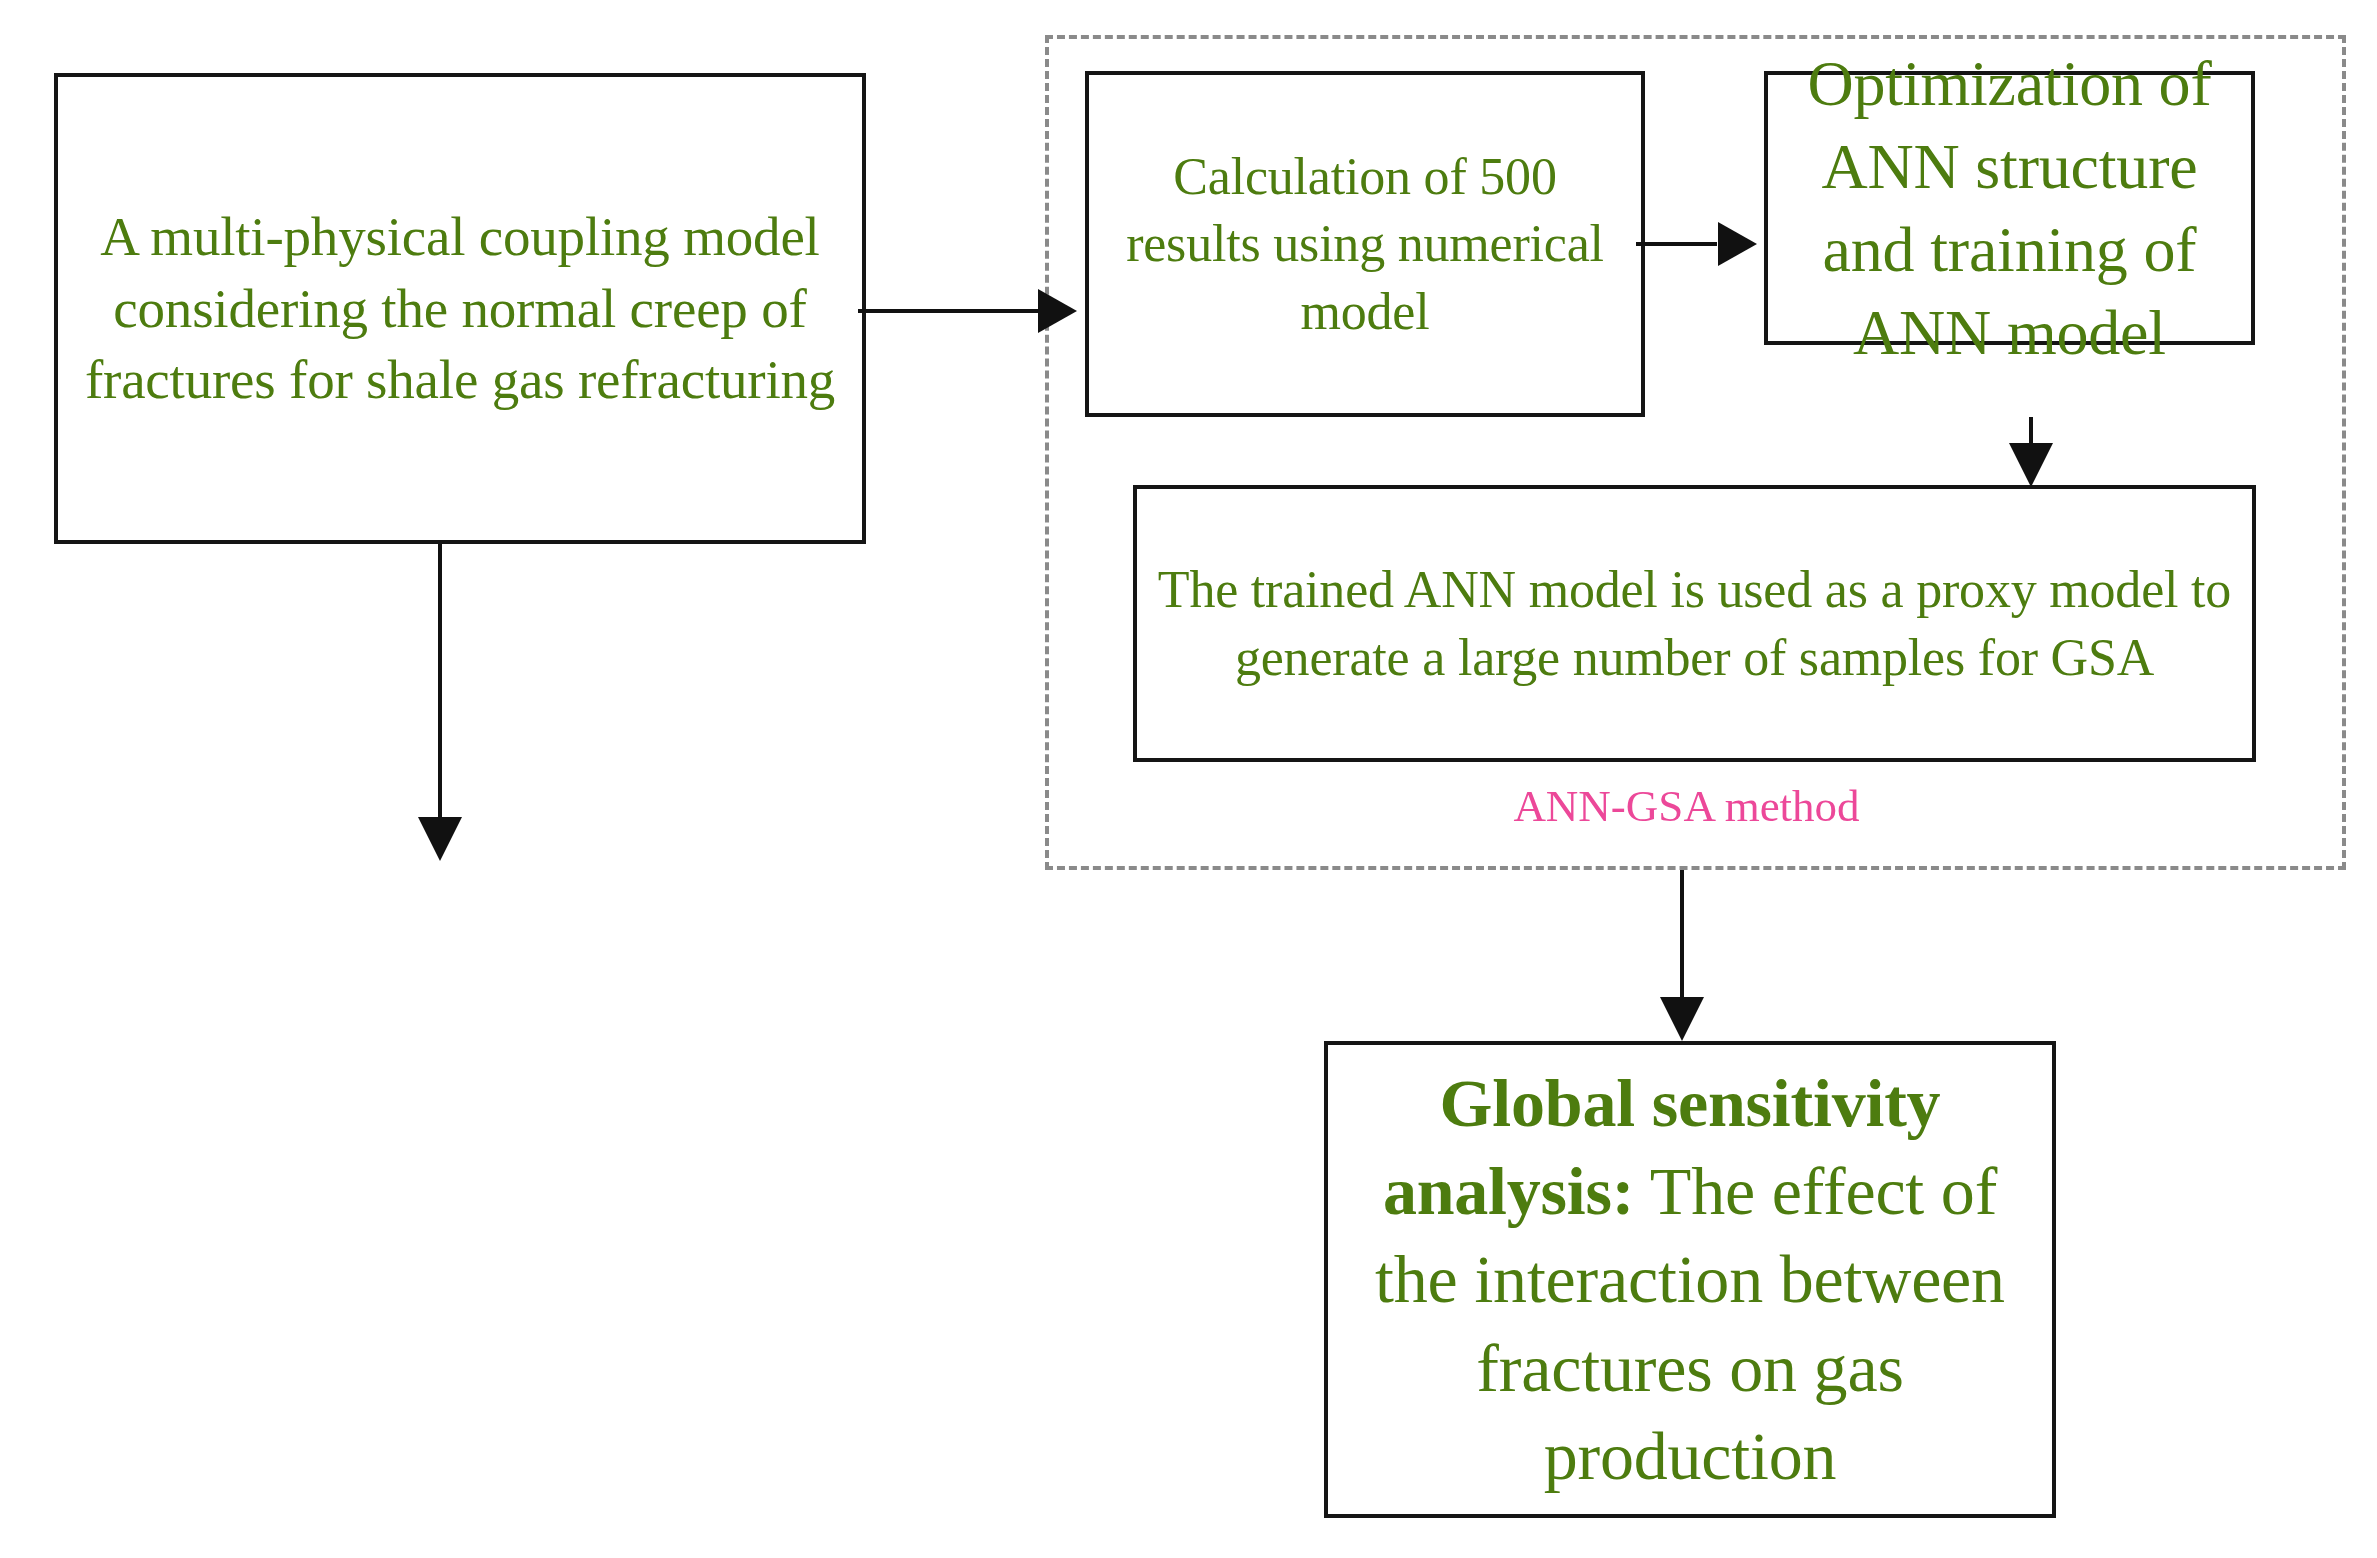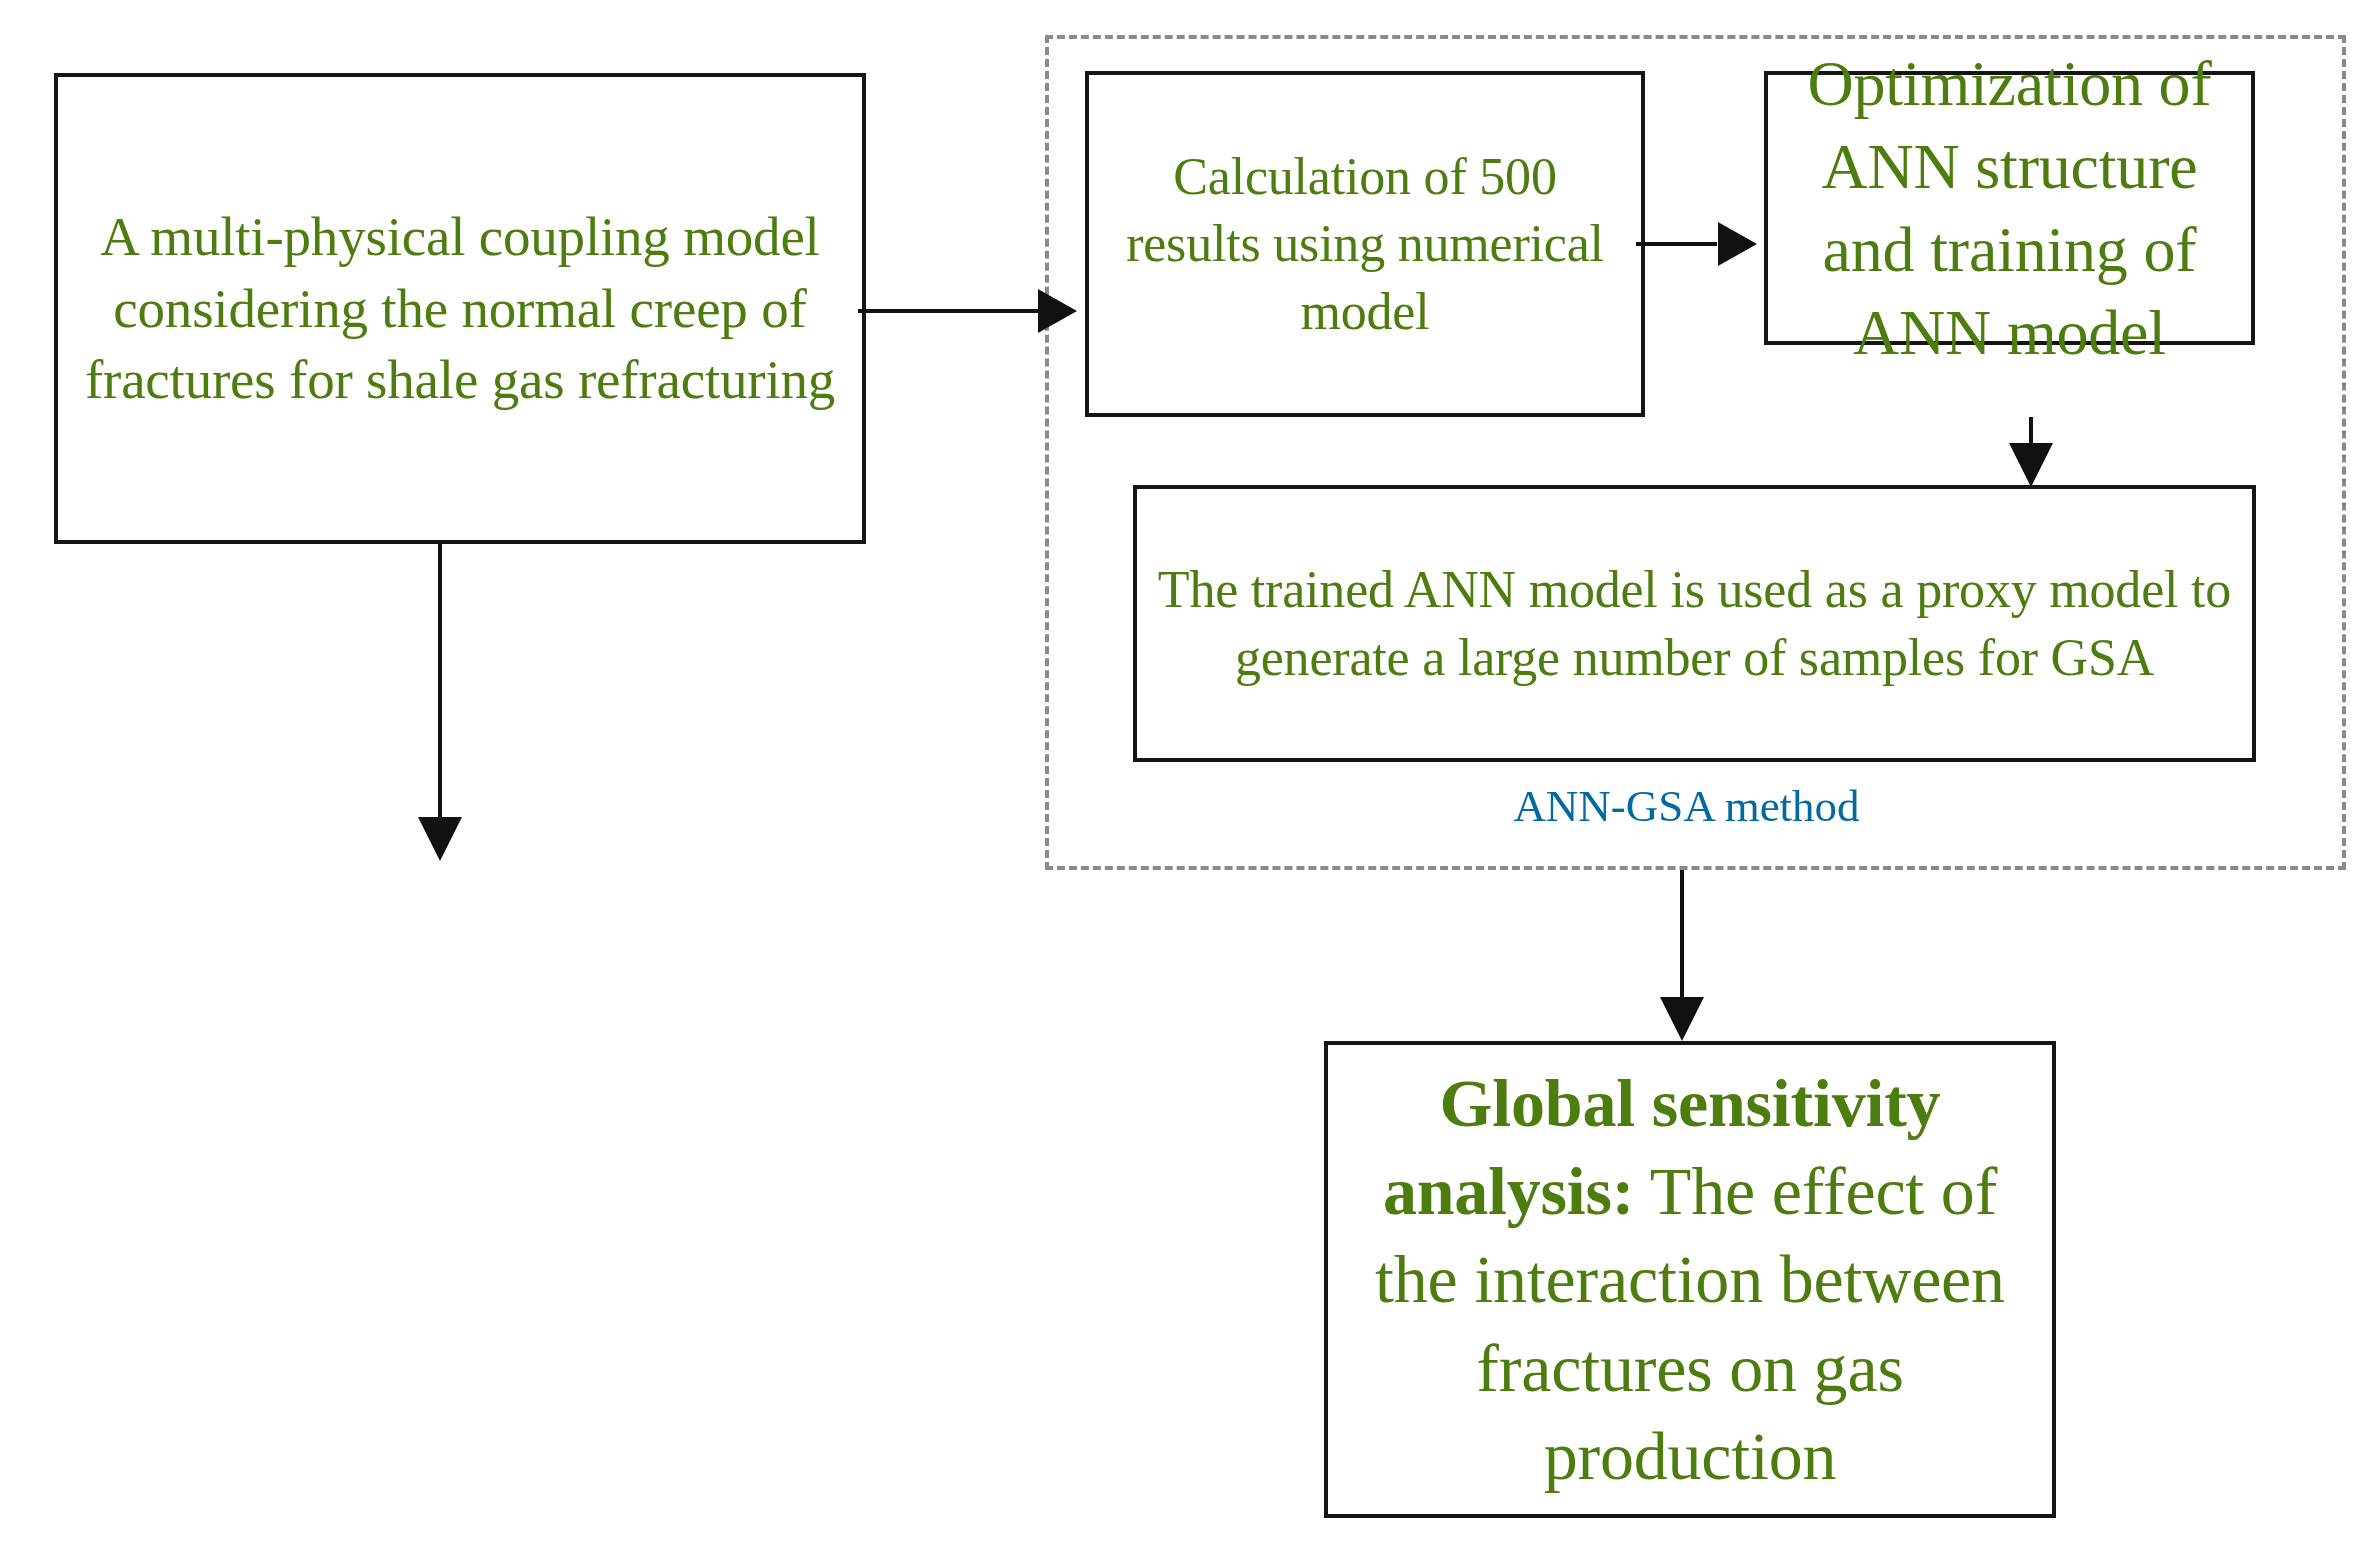--- a/index.html
+++ b/index.html
@@ -39,21 +39,21 @@
   .group-dashed {
     position: absolute;
     box-sizing: border-box;
     border: 4.2px dashed #8a8a8a;
     background: transparent;
   }
 
   .group-label {
     position: absolute;
     text-align: center;
-    color: #0369a1;
+    color: #ec4899;
     white-space: nowrap;
   }
 
   
   .edge-h {
     position: absolute;
     background: #111111;
     height: 4.2px;
   }
   .edge-v {

